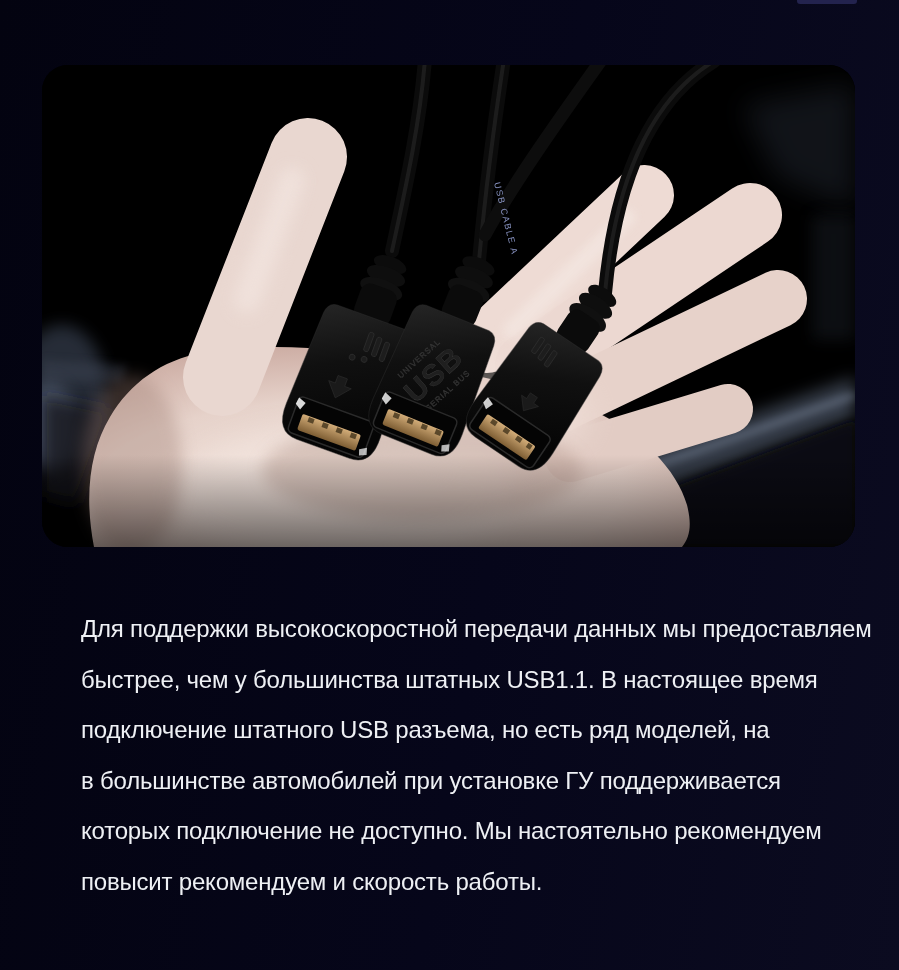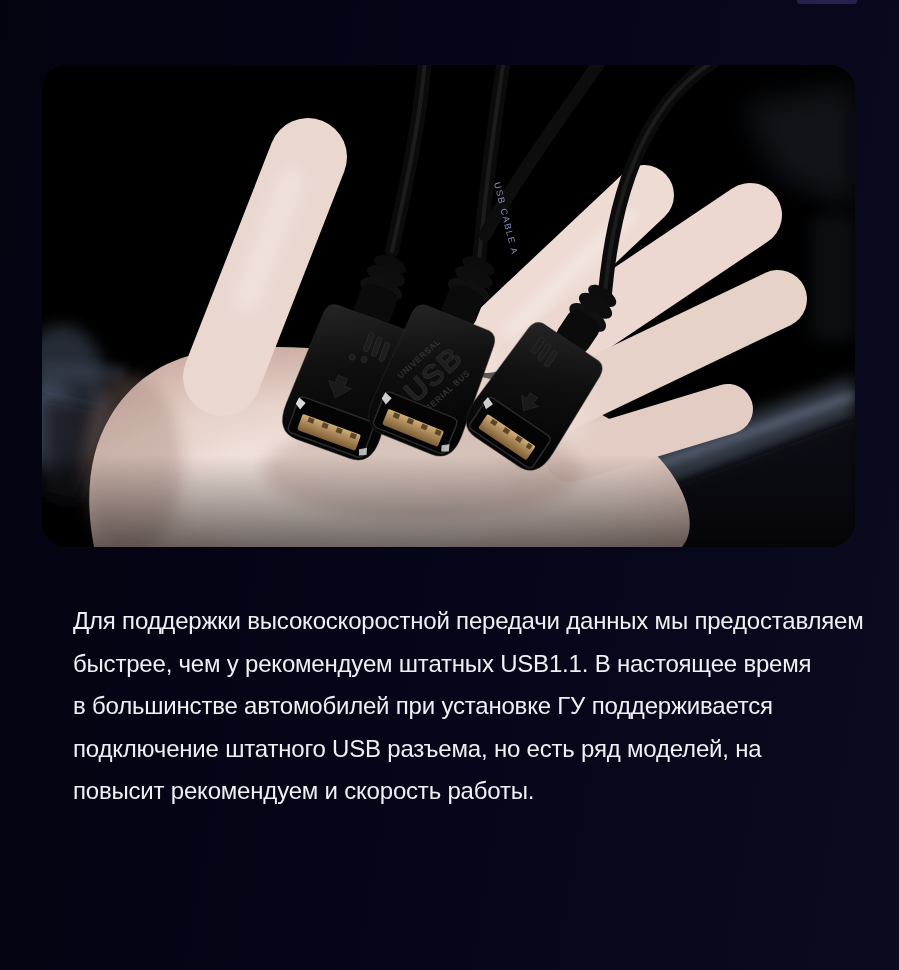--- a/index.html
+++ b/index.html
@@ -31,21 +31,21 @@
   .photo svg { display: block; width: 100%; height: 100%; }
   .description {
     position: absolute;
     left: 73px; top: 600px; width: 800px;
     color: #eef0f4;
     font-size: 24px;
     line-height: 42.6px;
     letter-spacing: -0.2px;
     font-weight: 400;
   }
-  .description p { margin: 0; white-space: nowrap; }
+  .description p { margin: 8px; white-space: nowrap; }
 </style>
 </head>
 <body>
 
 <div class="page">
 
   <div class="top-strip"></div>
 
   <figure class="photo">
     <svg viewBox="0 0 813 482" xmlns="http://www.w3.org/2000/svg">
@@ -200,19 +200,20 @@
         </g>
         <path d="M -38,26 l 8,3 l -3,8 l -6,-4 z" fill="#ffffff" opacity="0.8"></path>
       </g>
 
       <rect y="390" width="813" height="92" fill="url(#fadeBottom)"></rect>
     </svg>
   </figure>
 
   <div class="description">
     <p>Для поддержки высокоскоростной передачи данных мы предоставляем</p>
-    <p>быстрее, чем у рекомендуем штатных USB1.1. В настоящее время</p>
+    <p>быстрее, чем у большинства штатных USB1.1. В настоящее время</p>
+    <p>подключение штатного USB разъема, но есть ряд моделей, на</p>
     <p>в большинстве автомобилей при установке ГУ поддерживается</p>
-    <p>подключение штатного USB разъема, но есть ряд моделей, на</p>
+    <p>которых подключение не доступно. Мы настоятельно рекомендуем</p>
     <p>повысит рекомендуем и скорость работы.</p>
   </div>
 
 </div>
 
 </body></html>

